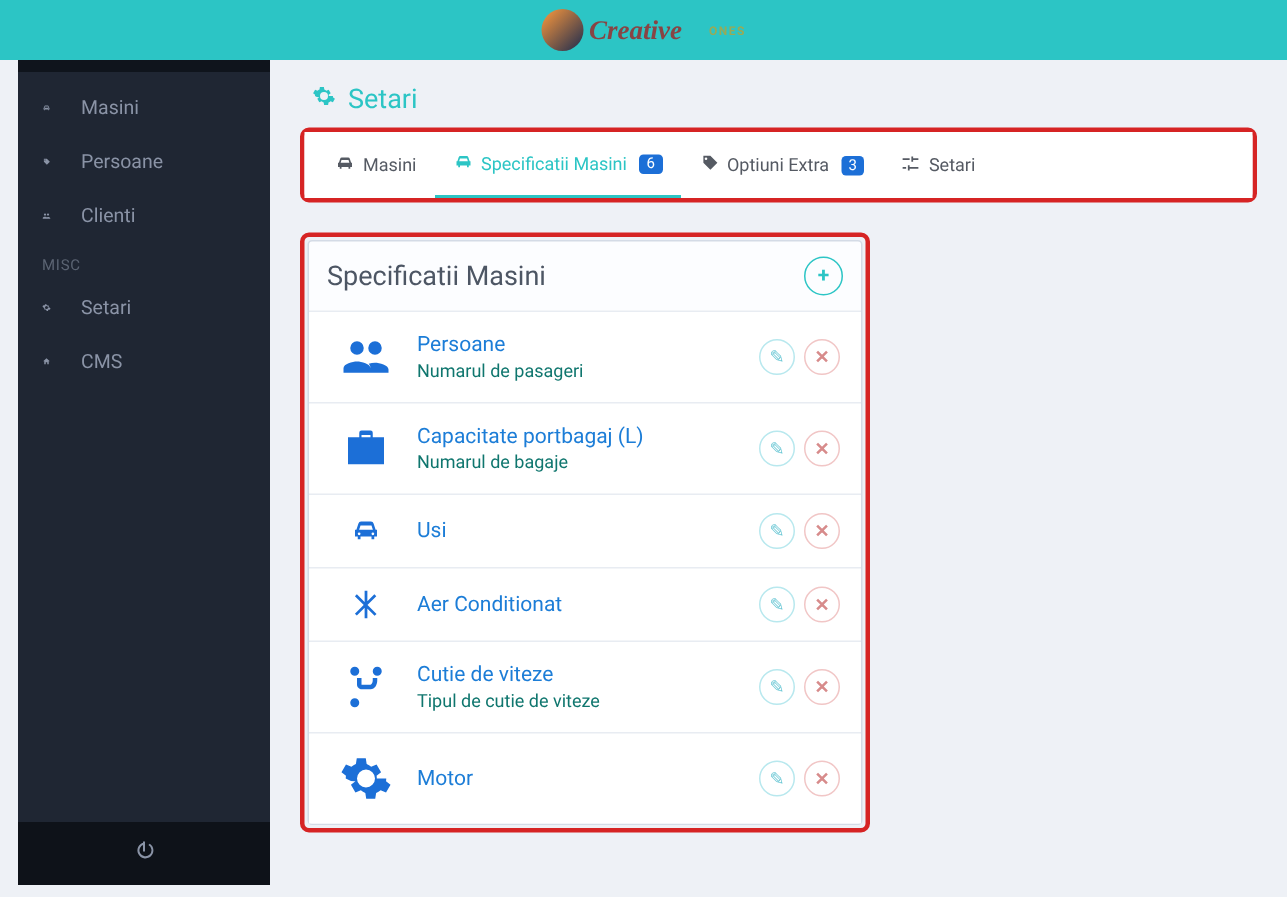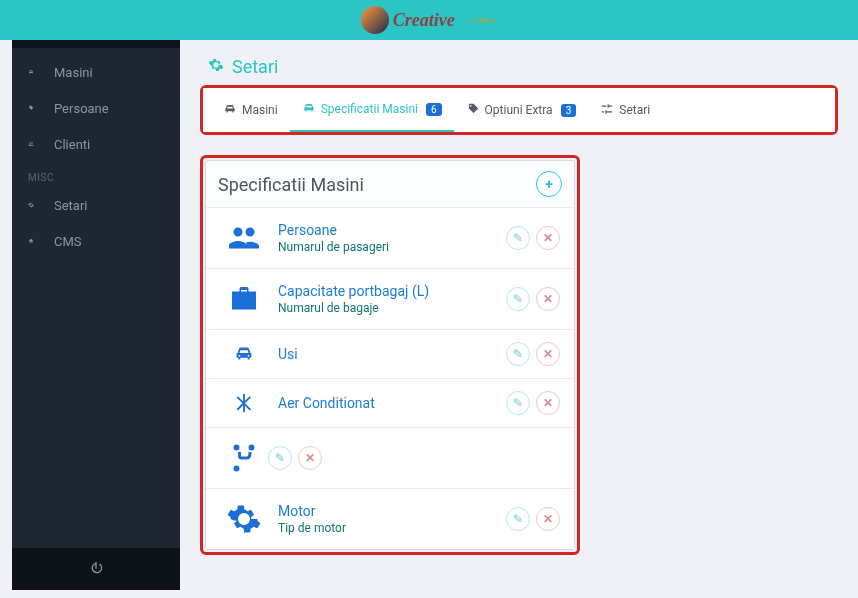--- a/index.html
+++ b/index.html
@@ -342,39 +342,42 @@
                   </div>
             </div>
           </div>
 
           <div class="spec-row">
             <div class="spec-icon">
                   <svg viewBox="0 0 24 24">
                     <path d="M7 3a2 2 0 110 4 2 2 0 010-4zm10 0a2 2 0 110 4 2 2 0 010-4zM7 17a2 2 0 110 4 2 2 0 010-4zm1-9v3c0 1 1 2 2 2h4c2 0 3-2 3-4V8h-2v1c0 1-.5 2-1 2h-4V8H8z"></path>
                   </svg>
                 </div>
+            <div class="spec-body">
+              <div class="spec-title">Cutie de viteze</div>
+              <div class="spec-sub">Tipul de cutie de viteze</div>
+            </div>
             <div class="spec-actions">
               <div class="circ-btn edit">
                     <span>✎</span>
                   </div>
               <div class="circ-btn del">
                     <span>✕</span>
                   </div>
             </div>
           </div>
 
           <div class="spec-row">
             <div class="spec-icon">
                   <svg viewBox="0 0 24 24">
                     <path d="M12 8a4 4 0 100 8 4 4 0 000-8zm9 4a7 7 0 01-.1 1.2l2 1.6-2 3.4-2.4-1a7 7 0 01-2 1.2l-.4 2.6h-4l-.4-2.6a7 7 0 01-2-1.2l-2.4 1-2-3.4 2-1.6A7 7 0 013 12a7 7 0 01.1-1.2l-2-1.6 2-3.4 2.4 1a7 7 0 012-1.2L7.9 3h4l.4 2.6a7 7 0 012 1.2l2.4-1 2 3.4-2 1.6c.1.4.1.8.1 1.2z"></path>
                   </svg>
                 </div>
             <div class="spec-body">
               <div class="spec-title">Motor</div>
-              <div class="spec-sub">Tip de motor</div>
             </div>
             <div class="spec-actions">
               <div class="circ-btn edit">
                     <span>✎</span>
                   </div>
               <div class="circ-btn del">
                     <span>✕</span>
                   </div>
             </div>
           </div>

